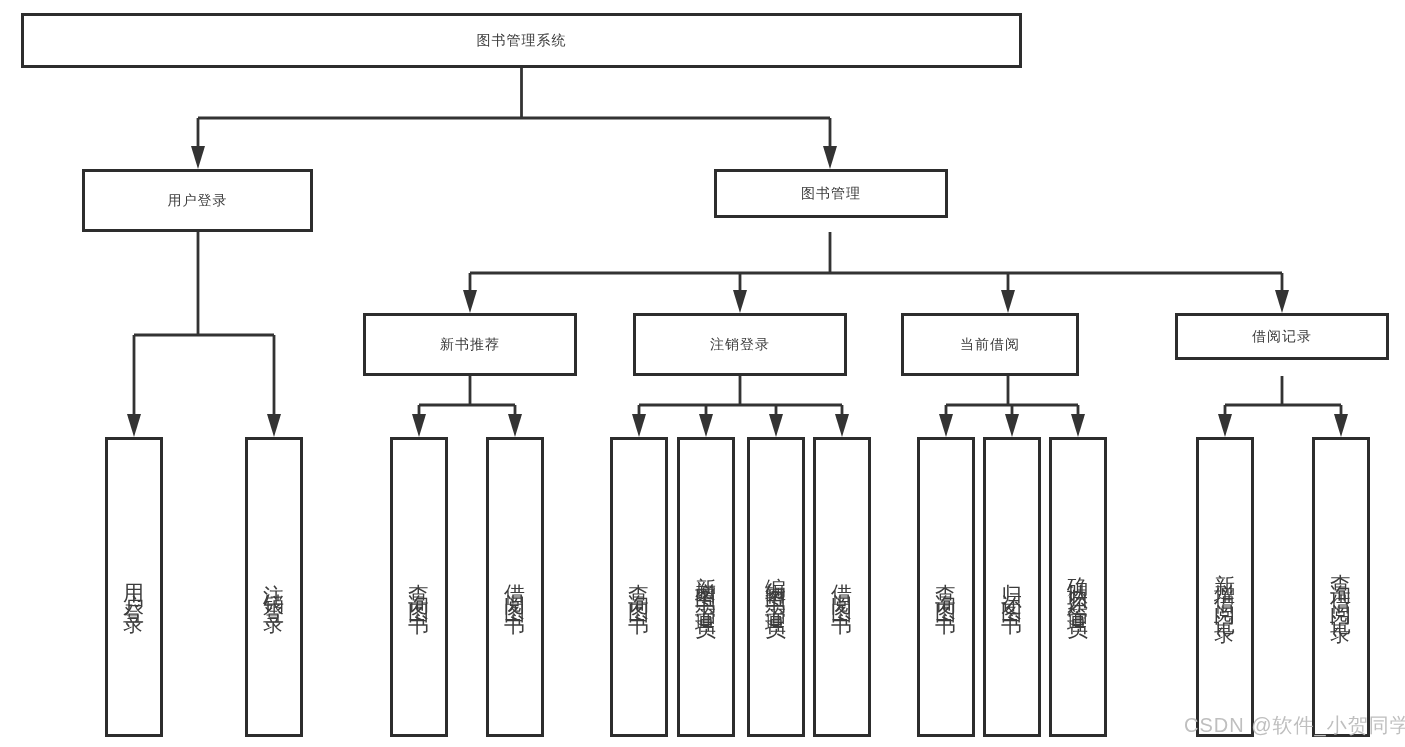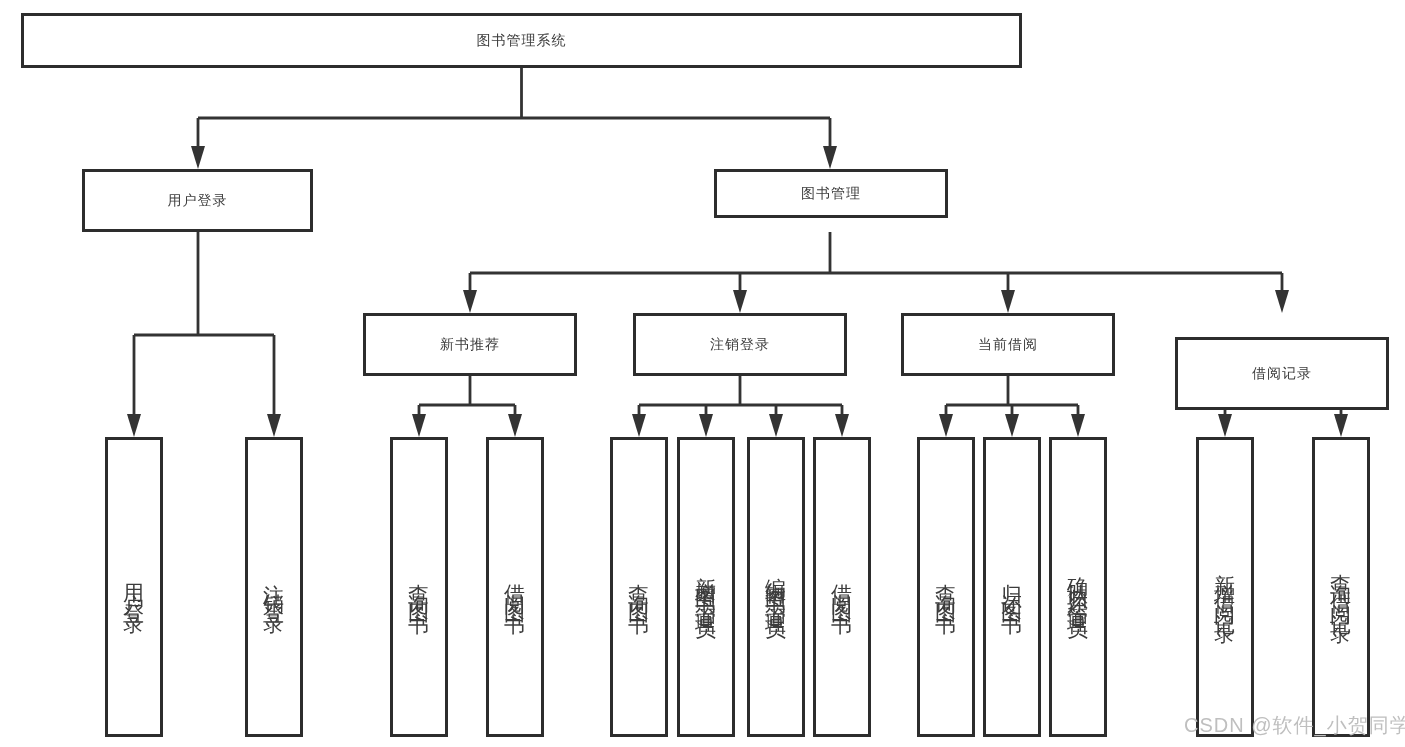--- a/index.html
+++ b/index.html
@@ -147,24 +147,24 @@
   <div class="node" style="left:714px; top:169px; width:234px; height:49px;">
     <span>图书管理</span>
   </div>
 
   <div class="node" style="left:363px; top:313px; width:214px; height:63px;justify-content:center;">
     <span>新书推荐</span>
   </div>
   <div class="node" style="left:633px; top:313px; width:214px; height:63px;">
     <span>注销登录</span>
   </div>
-  <div class="node" style="left:901px; top:313px; width:214px; height:63px;">
+  <div class="node" style="left:901px; top:313px; width:178px; height:63px;">
     <span>当前借阅</span>
   </div>
-  <div class="node" style="left:1175px; top:313px; width:214px; height:73px;margin-top:24px;">
+  <div class="node" style="left:1175px; top:313px; width:214px; height:47px;">
     <span>借阅记录</span>
   </div>
 
   <div class="leaf" style="left:105px; top:437px;">
     <span class="vtext">用户登录</span>
   </div>
   <div class="leaf" style="left:245px; top:437px;">
     <span class="vtext">注销登录</span>
   </div>
 

